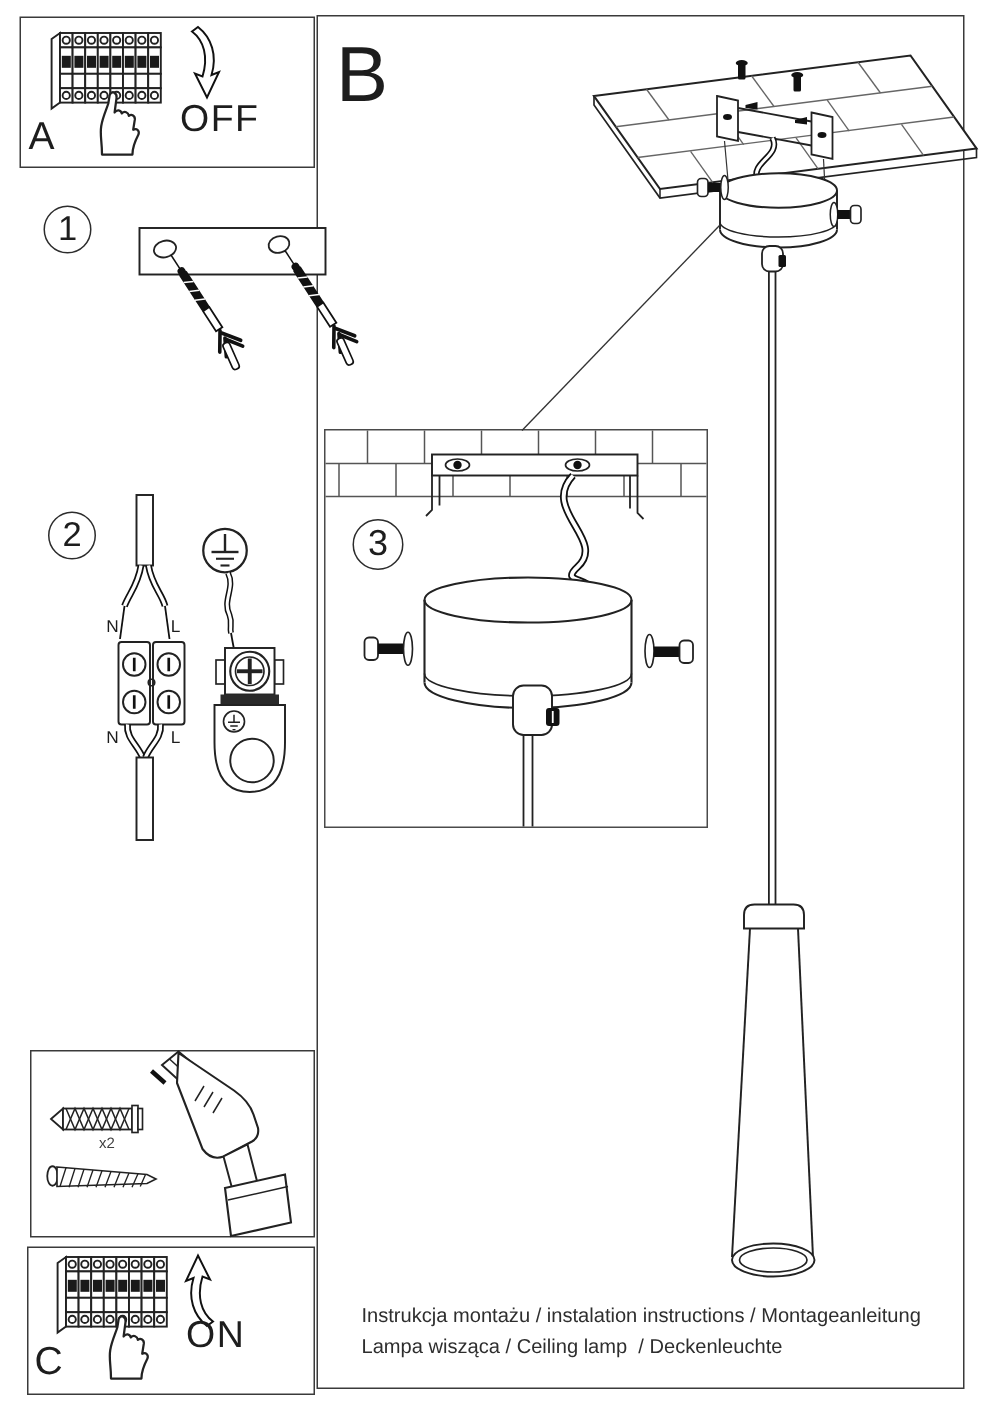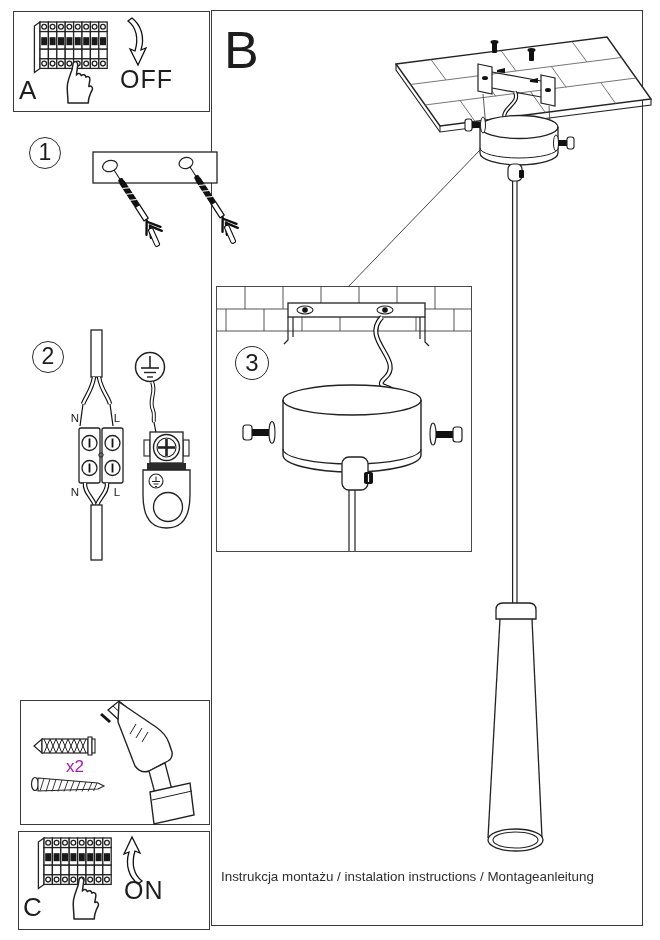--- a/index.html
+++ b/index.html
@@ -13,23 +13,23 @@
   .art { position:absolute; left:0; top:0; pointer-events:none; }
   .lbl { position:absolute; color:#1d1d1d; line-height:1; white-space:pre; }
   .letter { font-size:26px; }
   .big-letter { font-size:52px; }
   .action { font-size:25px; letter-spacing:1px; }
   .stepnum {
     position:absolute; border:1.6px solid #2c2c2c; border-radius:50%;
     text-align:center; color:#1d1d1d; box-sizing:border-box; background:#fff;
   }
   .wire-label { position:absolute; font-size:11.5px; color:#1d1d1d; width:14px; text-align:center; }
-  .qty { position:absolute; font-size:17px; color:#a21caf; }
+  .qty { position:absolute; font-size:10px; color:#404040; }
   .footer { position:absolute; left:221px; top:867px; width:415px; font-size:13.4px; line-height:20.5px; color:#2e2e2e; }
-  .footer div { white-space:pre; }
+  .footer div { white-space:pre;margin-left:20px; }
 </style>
 </head>
 <body>
 
 <div class="sheet">
 
   <div class="box" style="left:13px; top:11px; width:197px; height:101px;"></div>
   <div class="box" style="left:211px; top:10px; width:432px; height:916px;"></div>
   <div class="box3" style="left:216px; top:286px; width:256px; height:266px;"></div>
   <div class="box" style="left:20px; top:700px; width:190px; height:125px;"></div>
@@ -342,15 +342,16 @@
   <span class="wire-label" style="left:68px; top:486px;">N</span>
   <span class="wire-label" style="left:110px; top:486px;">L</span>
 
   <span class="qty" style="left:66px; top:757px;">x2</span>
 
   <span class="lbl letter" style="left:23px; top:894px;">C</span>
   <span class="lbl action" style="left:124px; top:878px;">ON</span>
 
   <div class="footer">
     <div>Instrukcja montażu / instalation instructions / Montageanleitung</div>
+    <div>Lampa wisząca / Ceiling lamp  / Deckenleuchte</div>
   </div>
 
 </div>
 
 </body></html>

